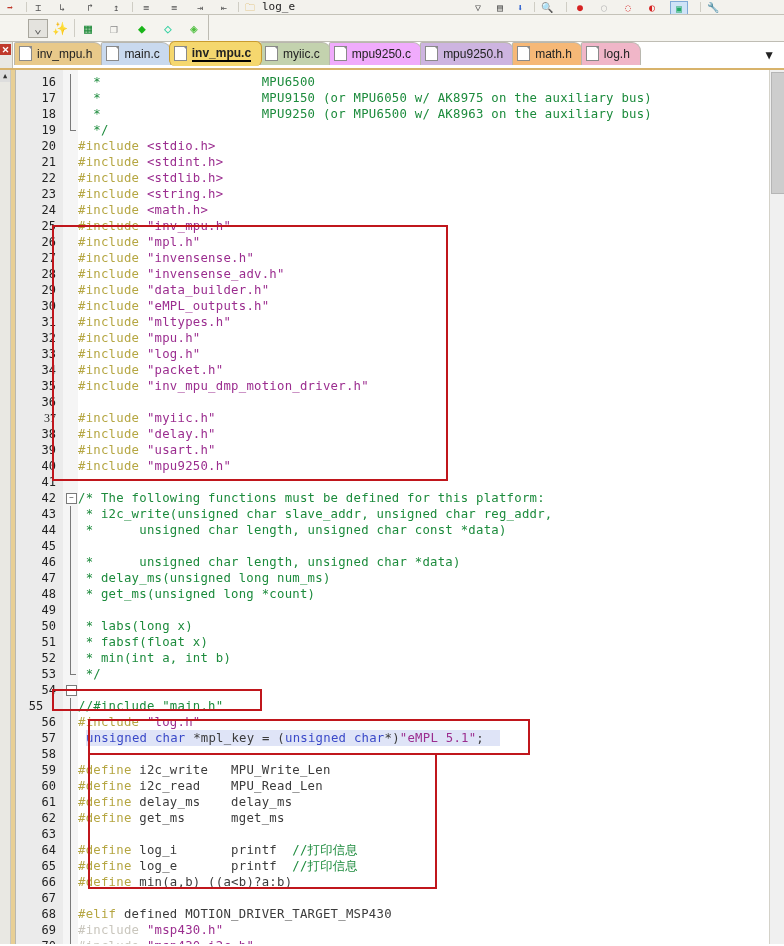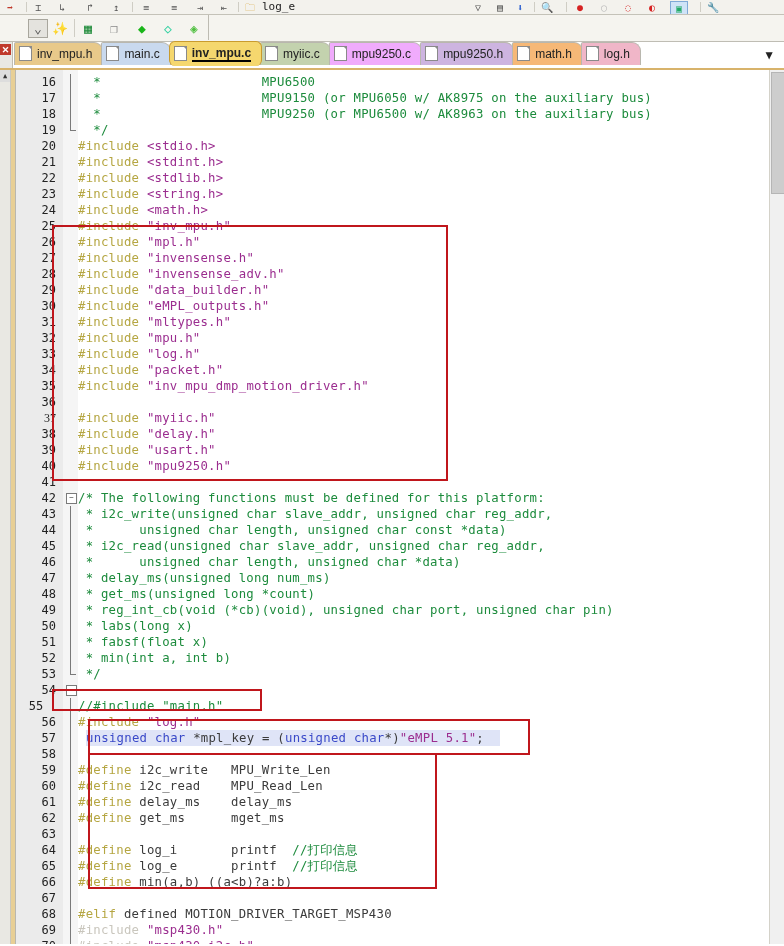--- a/index.html
+++ b/index.html
@@ -355,25 +355,23 @@
       <div class="codeline" style="top: 308px;"><span class="c-pre">#include</span><span class="c-plain"> </span><span class="c-str">"inv_mpu_dmp_motion_driver.h"</span></div>
       <div class="codeline" style="top: 324px;"></div>
       <div class="codeline" style="top: 340px;"><span class="c-pre">#include</span><span class="c-plain"> </span><span class="c-str">"myiic.h"</span></div>
       <div class="codeline" style="top: 356px;"><span class="c-pre">#include</span><span class="c-plain"> </span><span class="c-str">"delay.h"</span></div>
       <div class="codeline" style="top: 372px;"><span class="c-pre">#include</span><span class="c-plain"> </span><span class="c-str">"usart.h"</span></div>
       <div class="codeline" style="top: 388px;"><span class="c-pre">#include</span><span class="c-plain"> </span><span class="c-str">"mpu9250.h"</span></div>
       <div class="codeline" style="top: 404px;"></div>
       <div class="codeline" style="top: 420px;"><span class="c-comment">/* The following functions must be defined for this platform:</span></div>
       <div class="codeline" style="top: 436px;"><span class="c-comment"> * i2c_write(unsigned char slave_addr, unsigned char reg_addr,</span></div>
       <div class="codeline" style="top: 452px;"><span class="c-comment"> *      unsigned char length, unsigned char const *data)</span></div>
-      <div class="codeline" style="top: 468px;"><span class="c-comment"> * i2c_read(unsigned char slave_addr, unsigned char reg_addr,</span></div>
       <div class="codeline" style="top: 484px;"><span class="c-comment"> *      unsigned char length, unsigned char *data)</span></div>
       <div class="codeline" style="top: 500px;"><span class="c-comment"> * delay_ms(unsigned long num_ms)</span></div>
       <div class="codeline" style="top: 516px;"><span class="c-comment"> * get_ms(unsigned long *count)</span></div>
-      <div class="codeline" style="top: 532px;"><span class="c-comment"> * reg_int_cb(void (*cb)(void), unsigned char port, unsigned char pin)</span></div>
       <div class="codeline" style="top: 548px;"><span class="c-comment"> * labs(long x)</span></div>
       <div class="codeline" style="top: 564px;"><span class="c-comment"> * fabsf(float x)</span></div>
       <div class="codeline" style="top: 580px;"><span class="c-comment"> * min(int a, int b)</span></div>
       <div class="codeline" style="top: 596px;"><span class="c-comment"> */</span></div>
       <div class="codeline" style="top: 628px;"><span class="c-comment">//#include "main.h"</span></div>
       <div class="codeline" style="top: 644px;"><span class="c-pre">#include</span><span class="c-plain"> </span><span class="c-str">"log.h"</span></div>
       <div class="codeline cl-hl" style="top: 660px; left: 8px; padding-right: 16px;"><span class="c-kw">unsigned char</span><span class="c-plain"> *mpl_key = (</span><span class="c-kw">unsigned char</span><span class="c-plain">*)</span><span class="c-str">"eMPL 5.1"</span><span class="c-plain">;</span></div>
       <div class="codeline" style="top: 676px;"></div>
       <div class="codeline" style="top: 692px;"><span class="c-pre">#define</span><span class="c-plain"> i2c_write   MPU_Write_Len</span></div>
       <div class="codeline" style="top: 708px;"><span class="c-pre">#define</span><span class="c-plain"> i2c_read    MPU_Read_Len</span></div>

